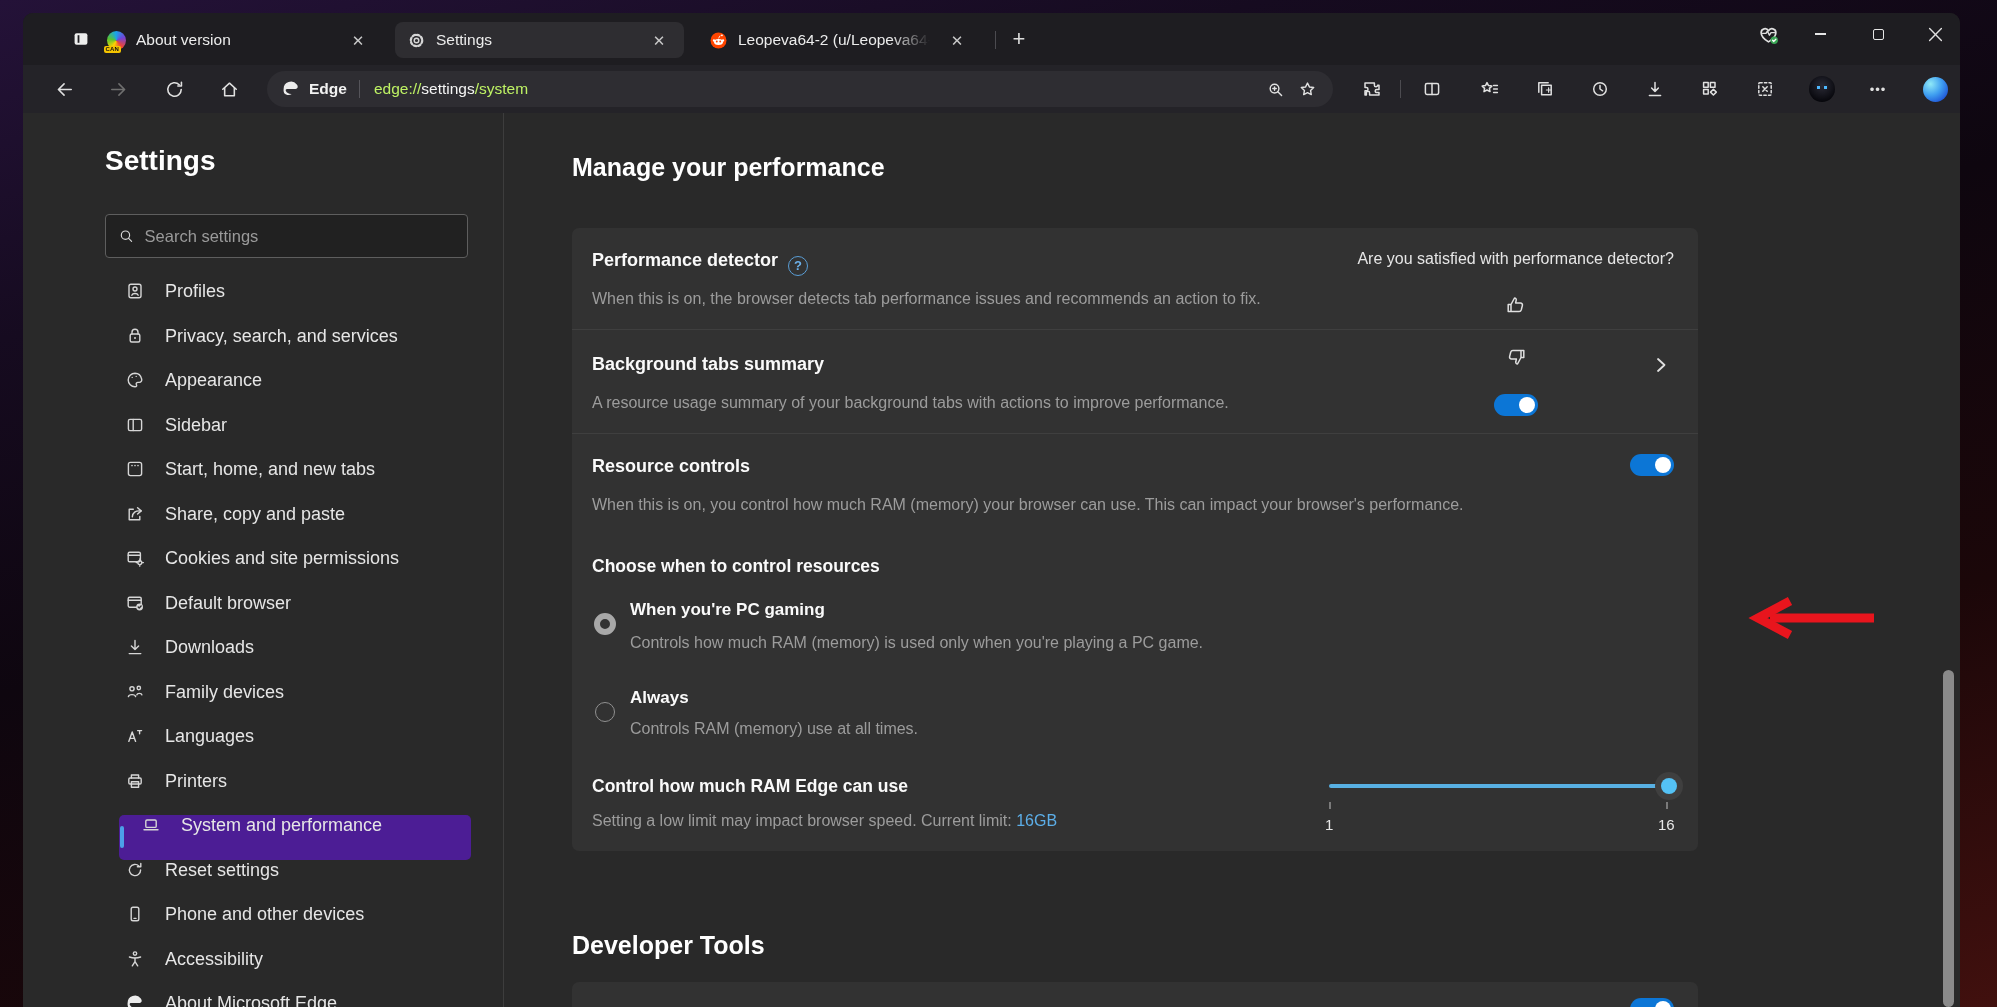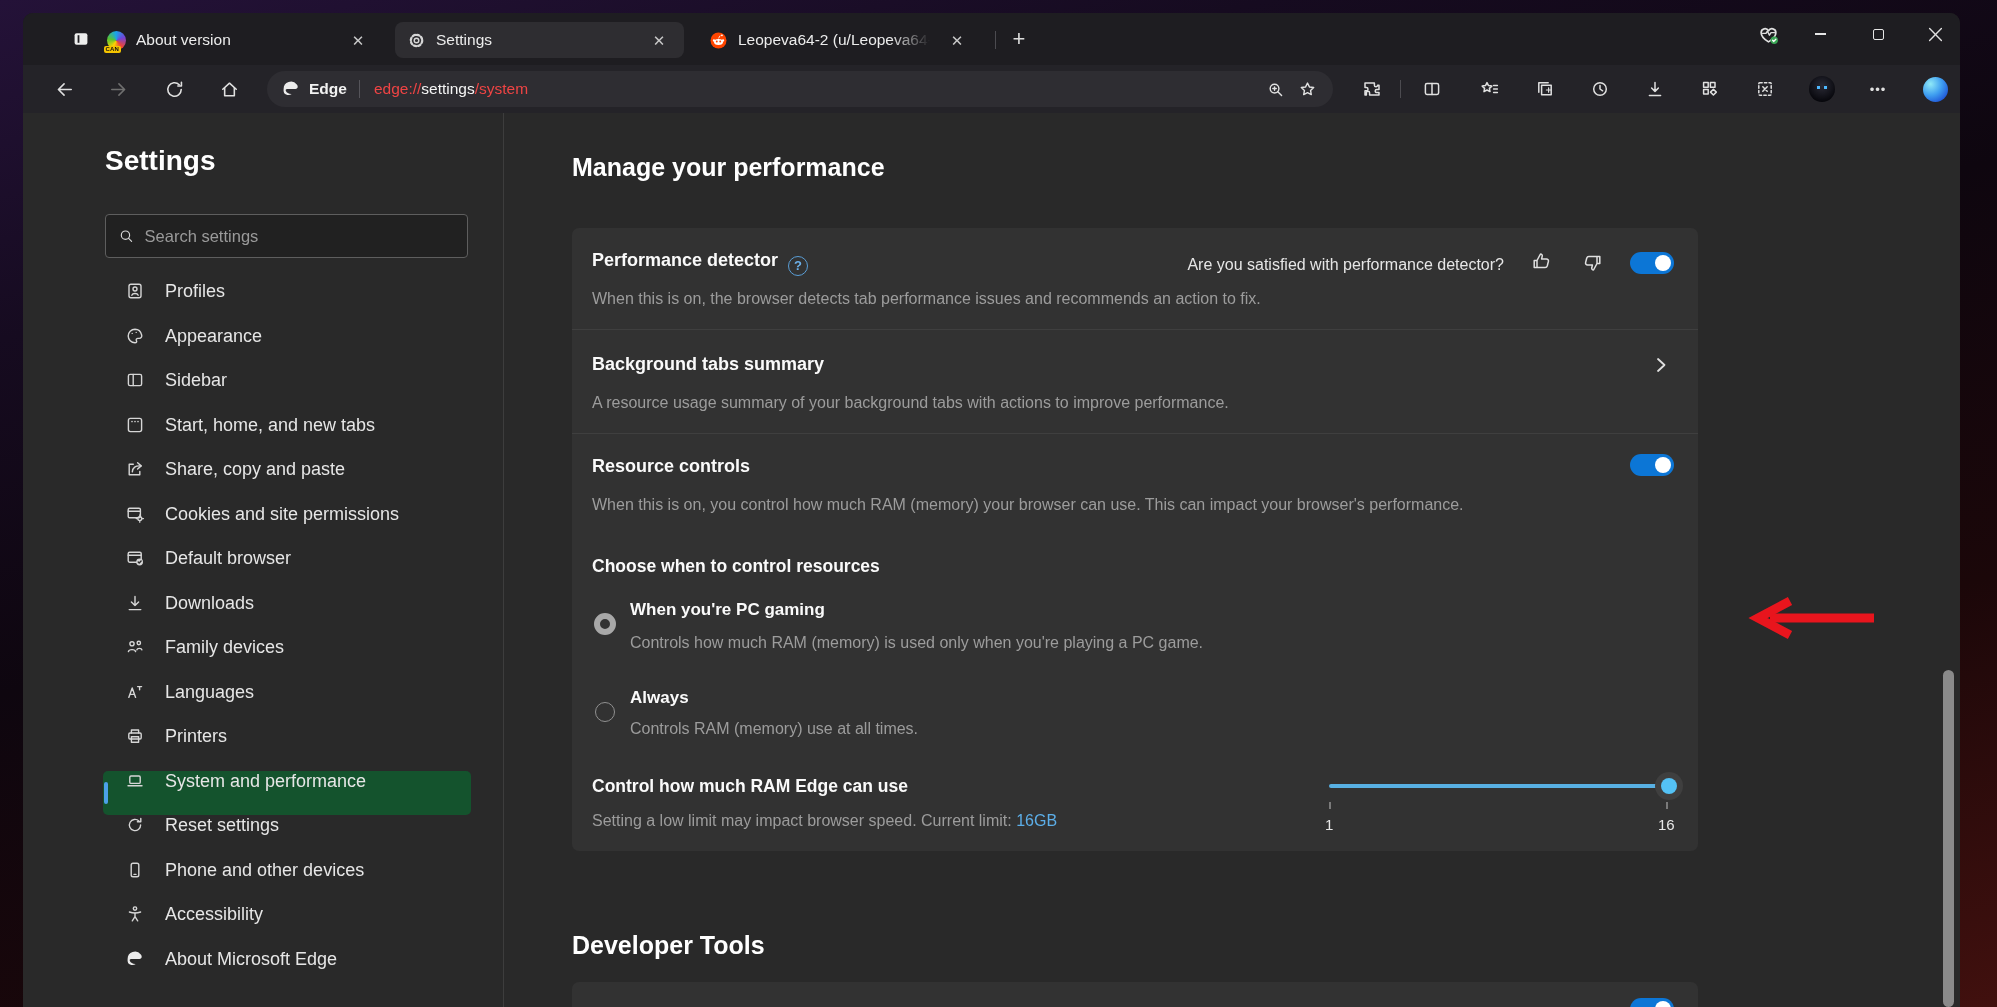--- a/index.html
+++ b/index.html
@@ -40,21 +40,21 @@
   .max-glyph { width:11px; height:11px; border:1.3px solid #e6e6e6; border-radius:2px; }
 
   
   .navbar { position:absolute; left:0; top:52px; right:0; height:48px; background:#242328; }
   .nbtn { position:absolute; top:7px; width:34px; height:34px; display:flex; align-items:center; justify-content:center; border-radius:6px; }
   .addressbar { position:absolute; left:244px; top:6px; width:1066px; height:36px; background:#2e2d32; border-radius:18px;
     display:flex; align-items:center; padding:0 10px 0 14px; }
   .site-label { font-size:15.5px; font-weight:700; color:#f2f2f2; margin:0 12px 0 8px; }
   .ab-sep { width:1px; height:18px; background:#55545a; margin-right:14px; }
   .url { font-size:15.5px; white-space:nowrap; }
-  .url .dim { color:#ef4444; }
+  .url .dim { color:#bef264; }
   .url .host { color:#f5f5f5; }
   .ab-spacer { flex:1; }
   .pillbtn { width:32px; height:30px; display:flex; align-items:center; justify-content:center; border-radius:6px; }
   .nav-sep { position:absolute; top:15px; width:1px; height:18px; background:#4c4b50; }
   .more-dots { font-size:13px; letter-spacing:1px; color:#e0e0e0; }
   .copilot { width:25px; height:25px; border-radius:50%;
     background:radial-gradient(circle at 30% 28%,#8fe9f7 0%,#3f9ef0 45%,#1f57d8 80%); }
   .avatar { width:26px; height:26px; border-radius:50%;
     background:radial-gradient(circle at 36% 44%,#4db8ff 0 7%,transparent 8%),
                radial-gradient(circle at 64% 44%,#4db8ff 0 7%,transparent 8%),
@@ -69,21 +69,21 @@
   
   .settings-title { position:absolute; left:82px; top:32px; font-size:28px; font-weight:700; color:#fff; }
   .searchbox { position:absolute; left:82px; top:101px; width:363px; height:44px; background:#212121;
     border:1px solid #5e5e5e; border-radius:4px; display:flex; align-items:center; padding:0 12px; gap:10px; }
   .searchbox input { background:transparent; border:none; outline:none; color:#e6e6e6; font-size:16.5px; width:100%;
     font-family:Liberation Sans, sans-serif; }
   .searchbox input::placeholder { color:#9a9a9a; }
   .nav-list { position:absolute; left:80px; top:168px; width:368px; }
   .nav-item { position:relative; height:44.5px; display:flex; align-items:flex-start; gap:20px; padding-left:22px; border-radius:5px; }
   .nav-item .label { font-size:18px; color:#e6e6e6; white-space:nowrap; }
-  .nav-item.selected { background:#14532d; }
+  .nav-item.selected { background:#4c1d95;margin-left:16px; }
   .nav-item.selected::before { content:""; position:absolute; left:1px; top:11px; width:4px; height:22px; border-radius:2px;
     background:var(--sel-accent,#4ca0e8); }
 
   
   .h1 { position:absolute; left:68px; font-size:25px; font-weight:700; color:#fff; }
   .card { position:absolute; left:68px; width:1126px; background:#323232; border-radius:7px; }
   .card-title { font-size:18px; font-weight:700; color:#fafafa; }
   .card-desc  { font-size:16px; color:#9c9c9c; }
   .sep { position:absolute; left:0; right:0; height:1px; background:#3f3f3f; }
   .toggle { width:44px; height:22px; border-radius:11px; background:var(--toggle-blue,#0c76d6); position:relative; }
@@ -294,20 +294,28 @@
         <div class="nav-item">
           <svg width="20" height="20" viewBox="0 0 20 20" class="ic">
               <rect x="4" y="3.2" width="12" height="13.6" rx="2"></rect>
               <circle cx="10" cy="8" r="2"></circle>
               <path d="M6.8 14.2c.9-2.2 5.5-2.2 6.4 0"></path>
             </svg>
           <span class="label">Profiles</span>
         </div>
         <div class="nav-item">
           <svg width="20" height="20" viewBox="0 0 20 20" class="ic">
+              <path d="M7 8V6.2a3 3 0 016 0V8"></path>
+              <rect x="5.2" y="8" width="9.6" height="8" rx="1.5"></rect>
+              <circle cx="10" cy="12" r="1" fill="#d6d6d6" stroke="none"></circle>
+            </svg>
+          <span class="label">Privacy, search, and services</span>
+        </div>
+        <div class="nav-item">
+          <svg width="20" height="20" viewBox="0 0 20 20" class="ic">
               <path d="M10 3.2a6.8 6.8 0 100 13.6c1.6 0 2-1.1 1.4-2.1-.6-1.1.1-2.3 1.5-2.3h1.3a2.6 2.6 0 002.3-3.8A6.9 6.9 0 0010 3.2z"></path>
               <circle cx="7.2" cy="7.4" r=".7" fill="#d6d6d6" stroke="none"></circle>
               <circle cx="11.2" cy="6.4" r=".7" fill="#d6d6d6" stroke="none"></circle>
             </svg>
           <span class="label">Appearance</span>
         </div>
         <div class="nav-item">
           <svg width="20" height="20" viewBox="0 0 20 20" class="ic">
               <rect x="3.4" y="4.4" width="13.2" height="11.2" rx="1.6"></rect>
               <path d="M8.2 4.4v11.2"></path>
@@ -420,21 +428,21 @@
     <div class="v-divider"></div>
 
     <div class="main">
       <div class="h1" style="top:40px;">Manage your performance</div>
 
       <div class="card" style="top:115px; height:623px;">
 
         <div style="position:absolute; left:20px; top:22px;">
           <span class="card-title">Performance detector</span><span class="help">?</span>
         </div>
-        <div style="position:absolute; right:24px; top:22px; display:flex; align-items:flex-end; gap:26px;">
+        <div style="position:absolute; right:24px; top:22px; display:flex; align-items:center; gap:26px;flex-direction:column;">
           <span style="font-size:16px; color:#e6e6e6;">Are you satisfied with performance detector?</span>
           <svg width="24" height="24" viewBox="0 0 24 24" class="ict">
             <path d="M7 10.5L10.5 4c1.2 0 2 1 1.7 2.2L11.6 9h4.9c1.3 0 2.2 1.2 1.9 2.4l-1.1 4.4c-.3 1-1.2 1.7-2.2 1.7H7M7 10.5H4.2v7H7M7 10.5v7"></path>
           </svg>
           <svg width="24" height="24" viewBox="0 0 24 24" class="ict">
             <g transform="rotate(180 12 12)">
                 <path d="M7 10.5L10.5 4c1.2 0 2 1 1.7 2.2L11.6 9h4.9c1.3 0 2.2 1.2 1.9 2.4l-1.1 4.4c-.3 1-1.2 1.7-2.2 1.7H7M7 10.5H4.2v7H7M7 10.5v7"></path>
               </g>
           </svg>
           <span class="toggle">

